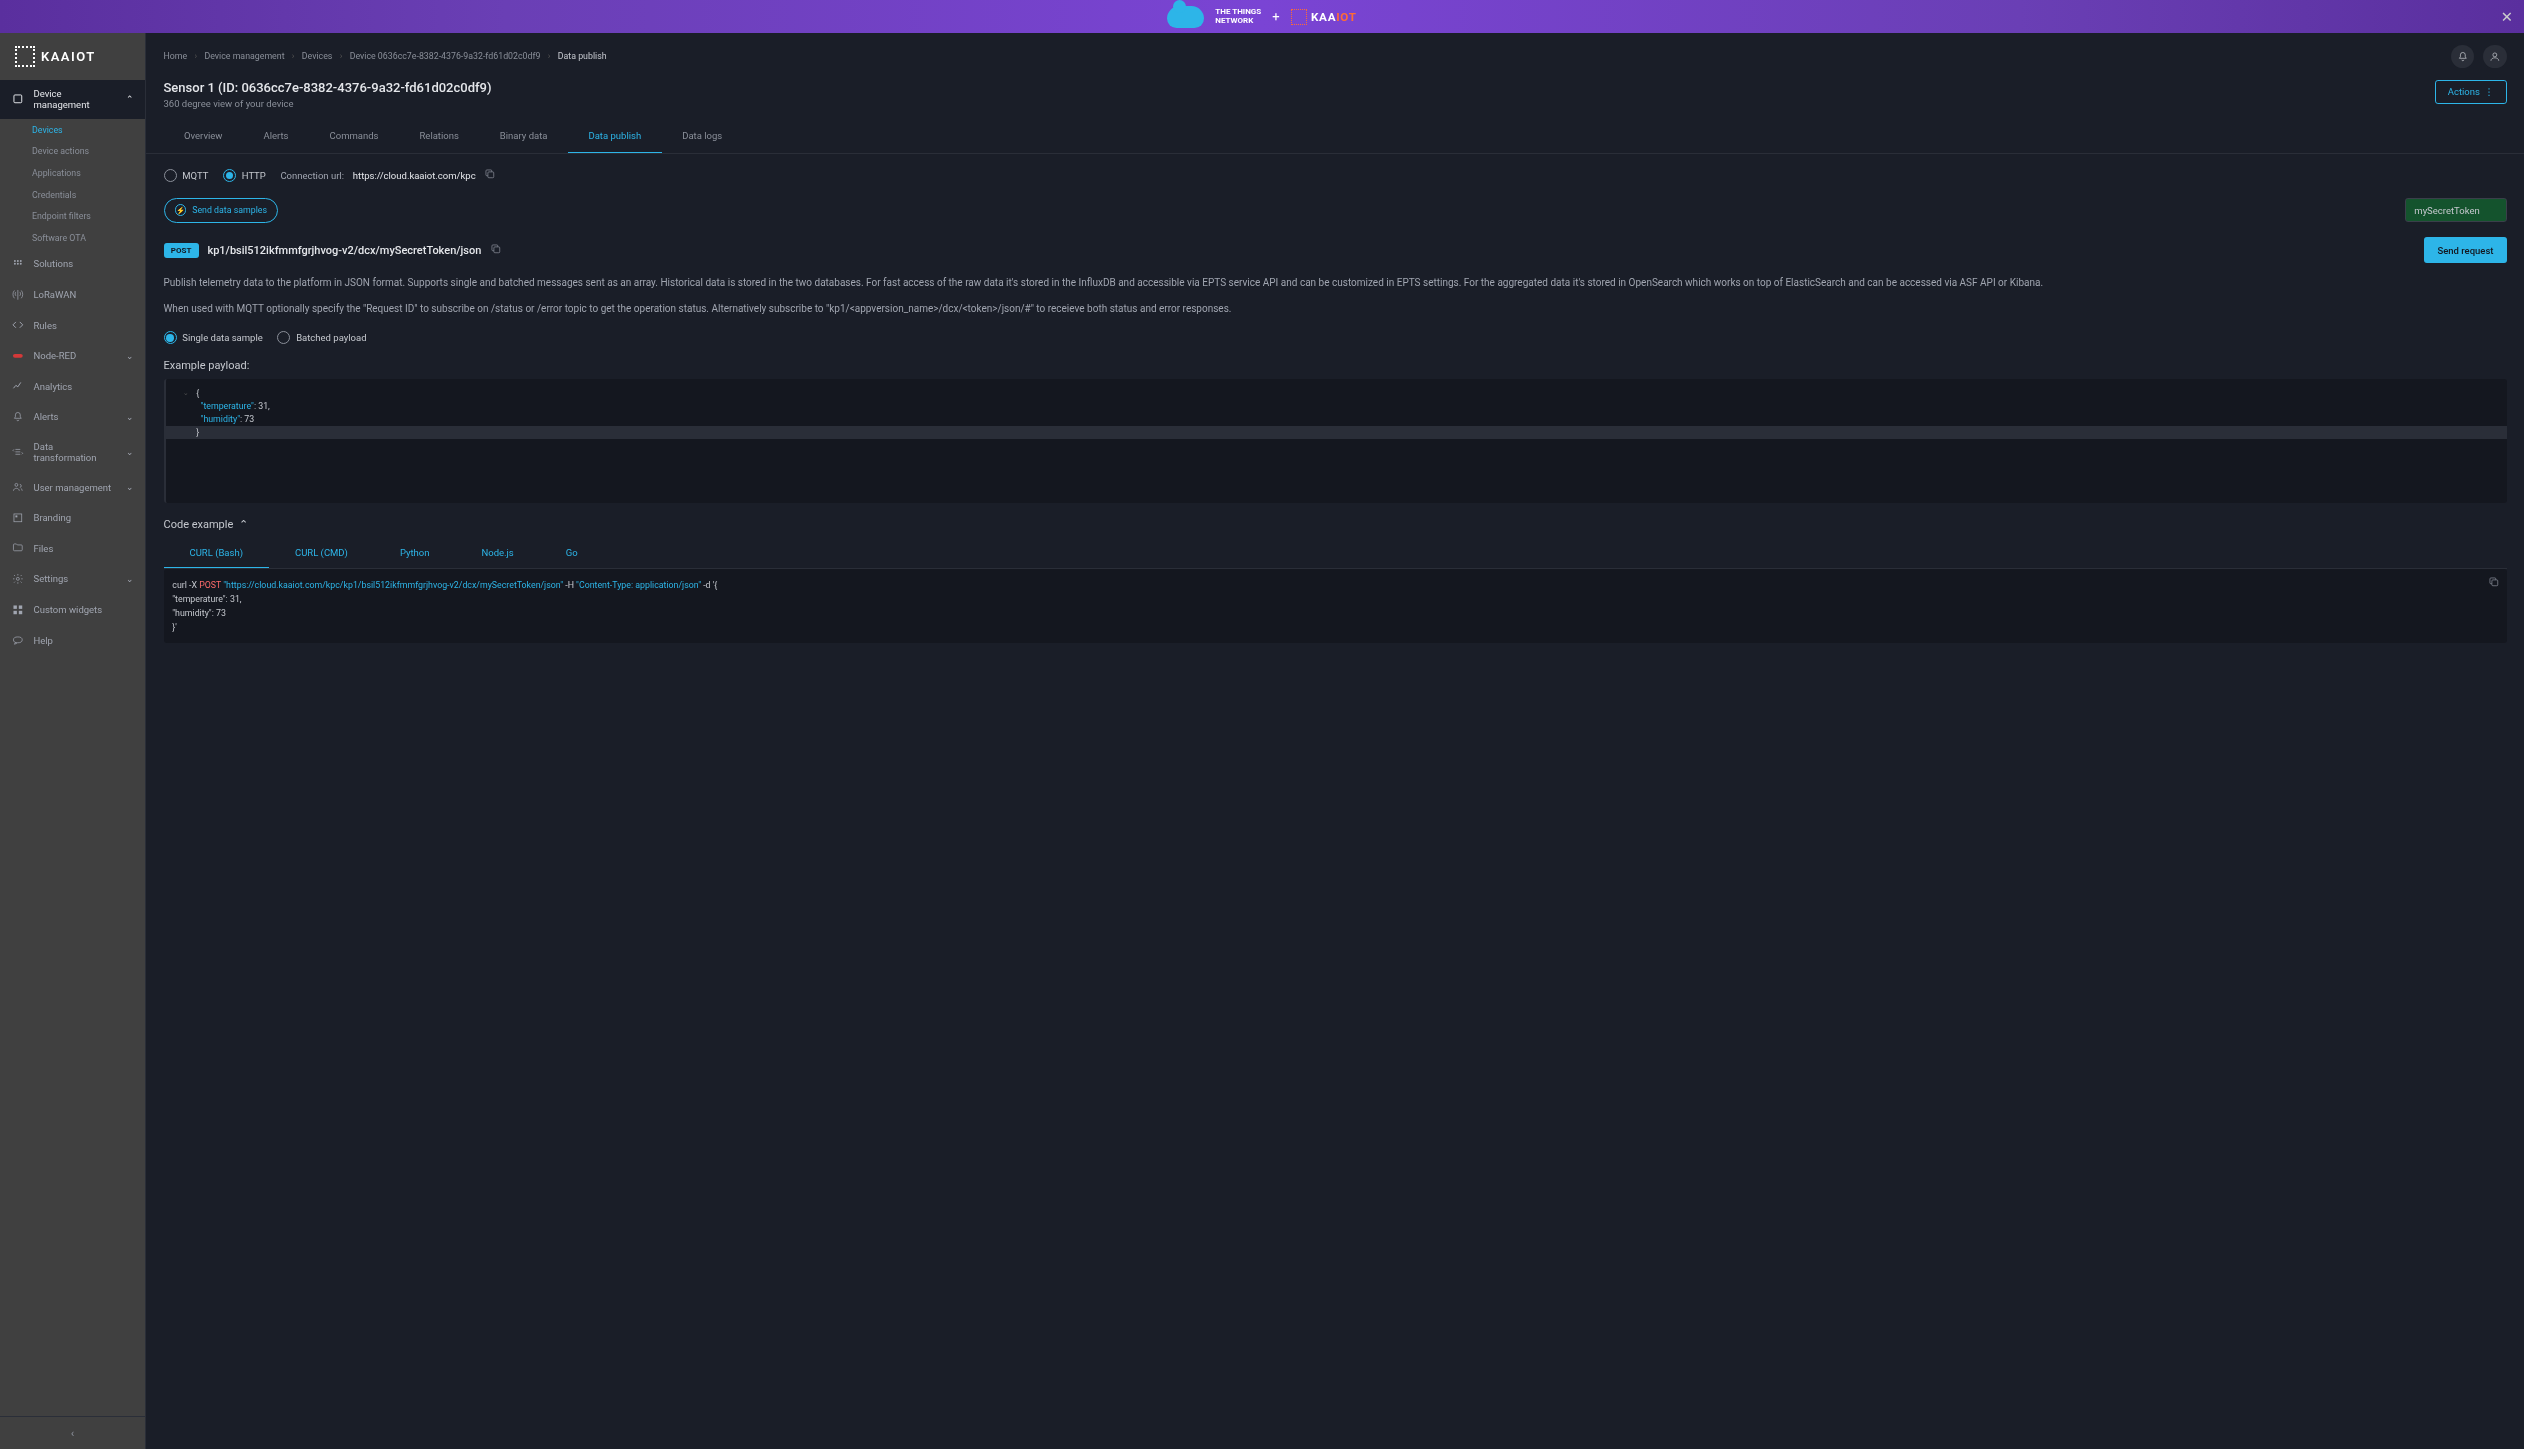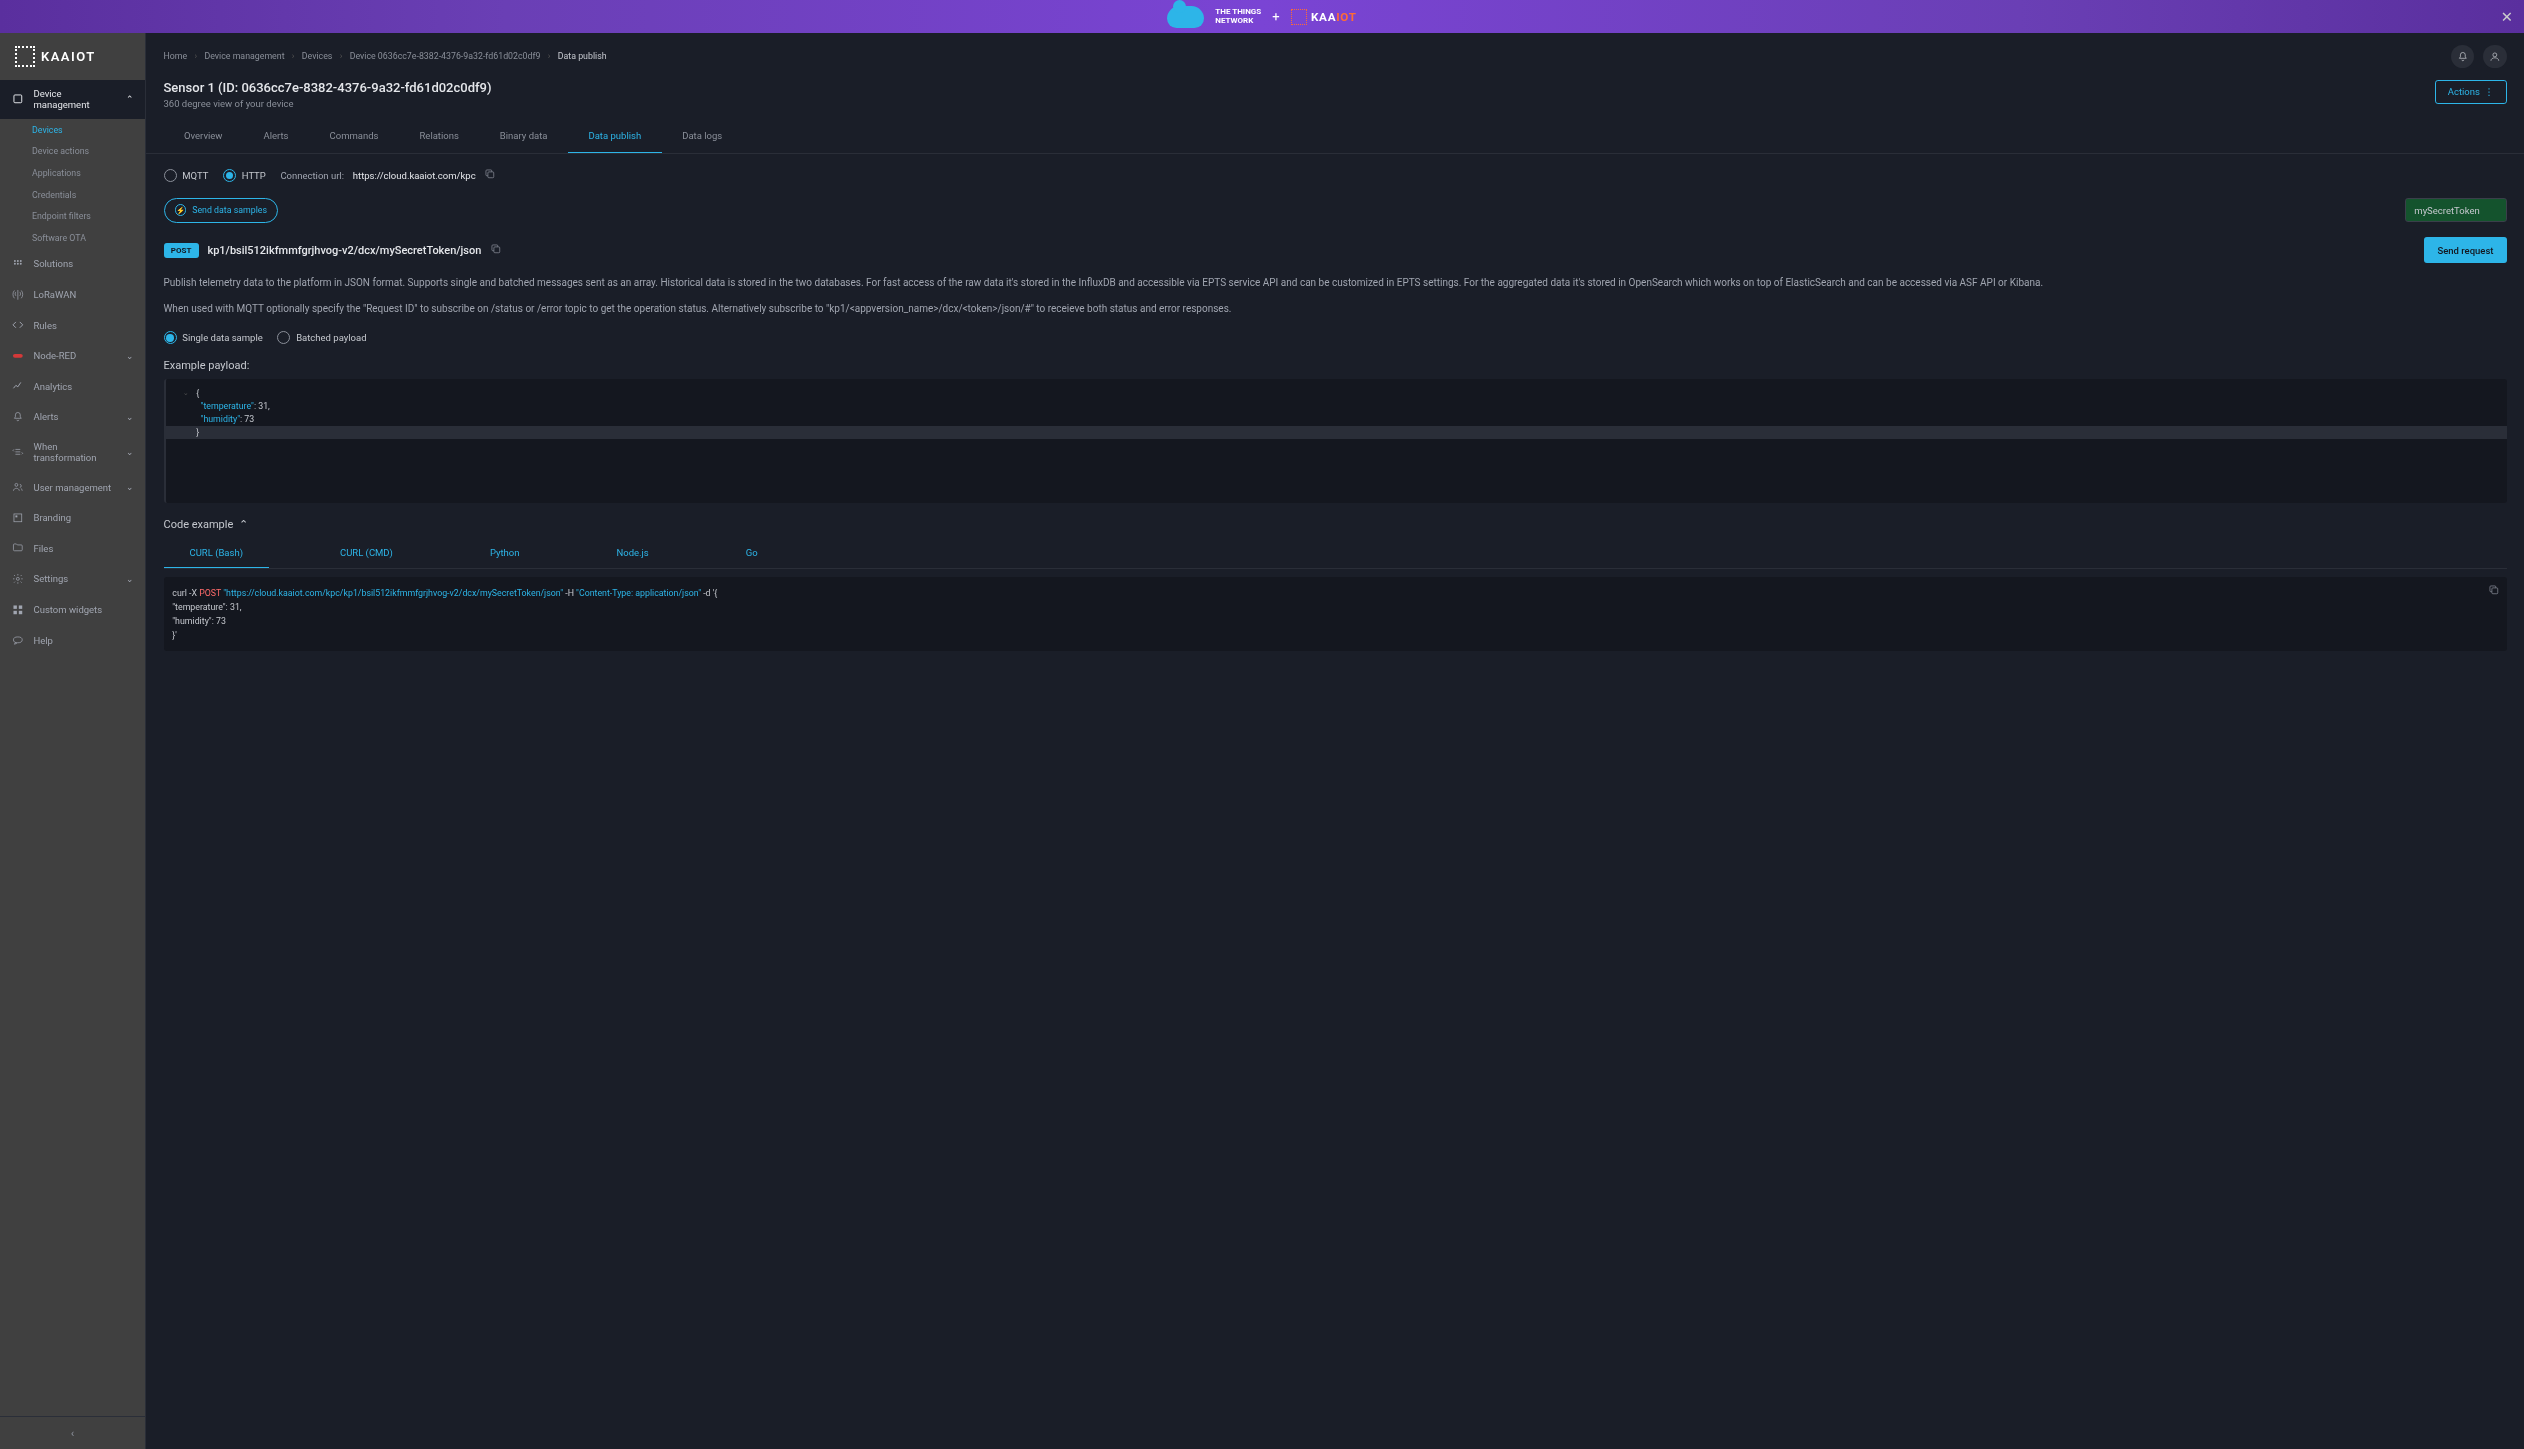--- a/index.html
+++ b/index.html
@@ -83,21 +83,21 @@
 .code-block { background: #14171f; border-radius: 2.9px; padding: 7.3px 0; font-family: 'Monaco', 'Consolas', monospace; font-size: 8.8px; min-height: 124px; position: relative; border-left: 2.2px solid #2a2e38; }
 .code-line { padding: 1.5px 8.8px; display: flex; }
 .code-line.hl { background: #2a2e38; }
 .gutter { width: 14.6px; color: #555; text-align: right; margin-right: 7.3px; user-select: none; font-size: 7.3px; }
 .code-content { color: #c5c8ce; }
 .json-key { color: #2db5e8; }
 .json-num { color: #c5c8ce; }
 
 .code-example-header { display: flex; align-items: center; gap: 5.8px; color: #c5c8ce; font-size: 11px; margin: 14.6px 0 7.3px; cursor: pointer; }
 
-.subtabs { display: flex; border-bottom: 0.7px solid #2a2e38; margin-bottom: 8px; gap: 45px; }
+.subtabs { display: flex; border-bottom: 0.7px solid #2a2e38; margin-bottom: 0; }
 .subtab { padding: 8.8px 26px; color: #2db5e8; font-size: 9.5px; cursor: pointer; border-bottom: 1.5px solid transparent; }
 .subtab.active { border-bottom-color: #2db5e8; }
 
 .curl-block { background: #14171f; border-radius: 2.9px; padding: 8.8px; font-family: 'Monaco', 'Consolas', monospace; font-size: 8.8px; position: relative; line-height: 1.6; }
 .curl-block .copy-btn { position: absolute; top: 7.3px; right: 7.3px; color: #8a8f99; cursor: pointer; }
 .c-cmd { color: #c5c8ce; }
 .c-flag { color: #c5c8ce; }
 .c-str { color: #2db5e8; }
 .c-method { color: #ff6b6b; }
 
@@ -200,21 +200,21 @@
           </span>
         <span>Alerts</span>
         <span class="chevron">⌄</span>
       </div>
       <div class="nav-item">
         <span class="icon">
             <svg class="ico" viewBox="0 0 24 24">
               <path d="M7 7h10M7 12h10M7 17h10M4 7l-2 2 2 2M20 13l2 2-2 2" fill="none" stroke="currentColor" stroke-width="1.5"></path>
             </svg>
           </span>
-        <span>When transformation</span>
+        <span>Data transformation</span>
         <span class="chevron">⌄</span>
       </div>
       <div class="nav-item">
         <span class="icon">
             <svg class="ico" viewBox="0 0 24 24">
               <circle cx="9" cy="8" r="3" fill="none" stroke="currentColor" stroke-width="1.5"></circle>
               <path d="M3 20c0-3 3-5 6-5s6 2 6 5M16 7a3 3 0 010 6M21 20c0-2-1-4-3-5" fill="none" stroke="currentColor" stroke-width="1.5"></path>
             </svg>
           </span>
         <span>User management</span>

